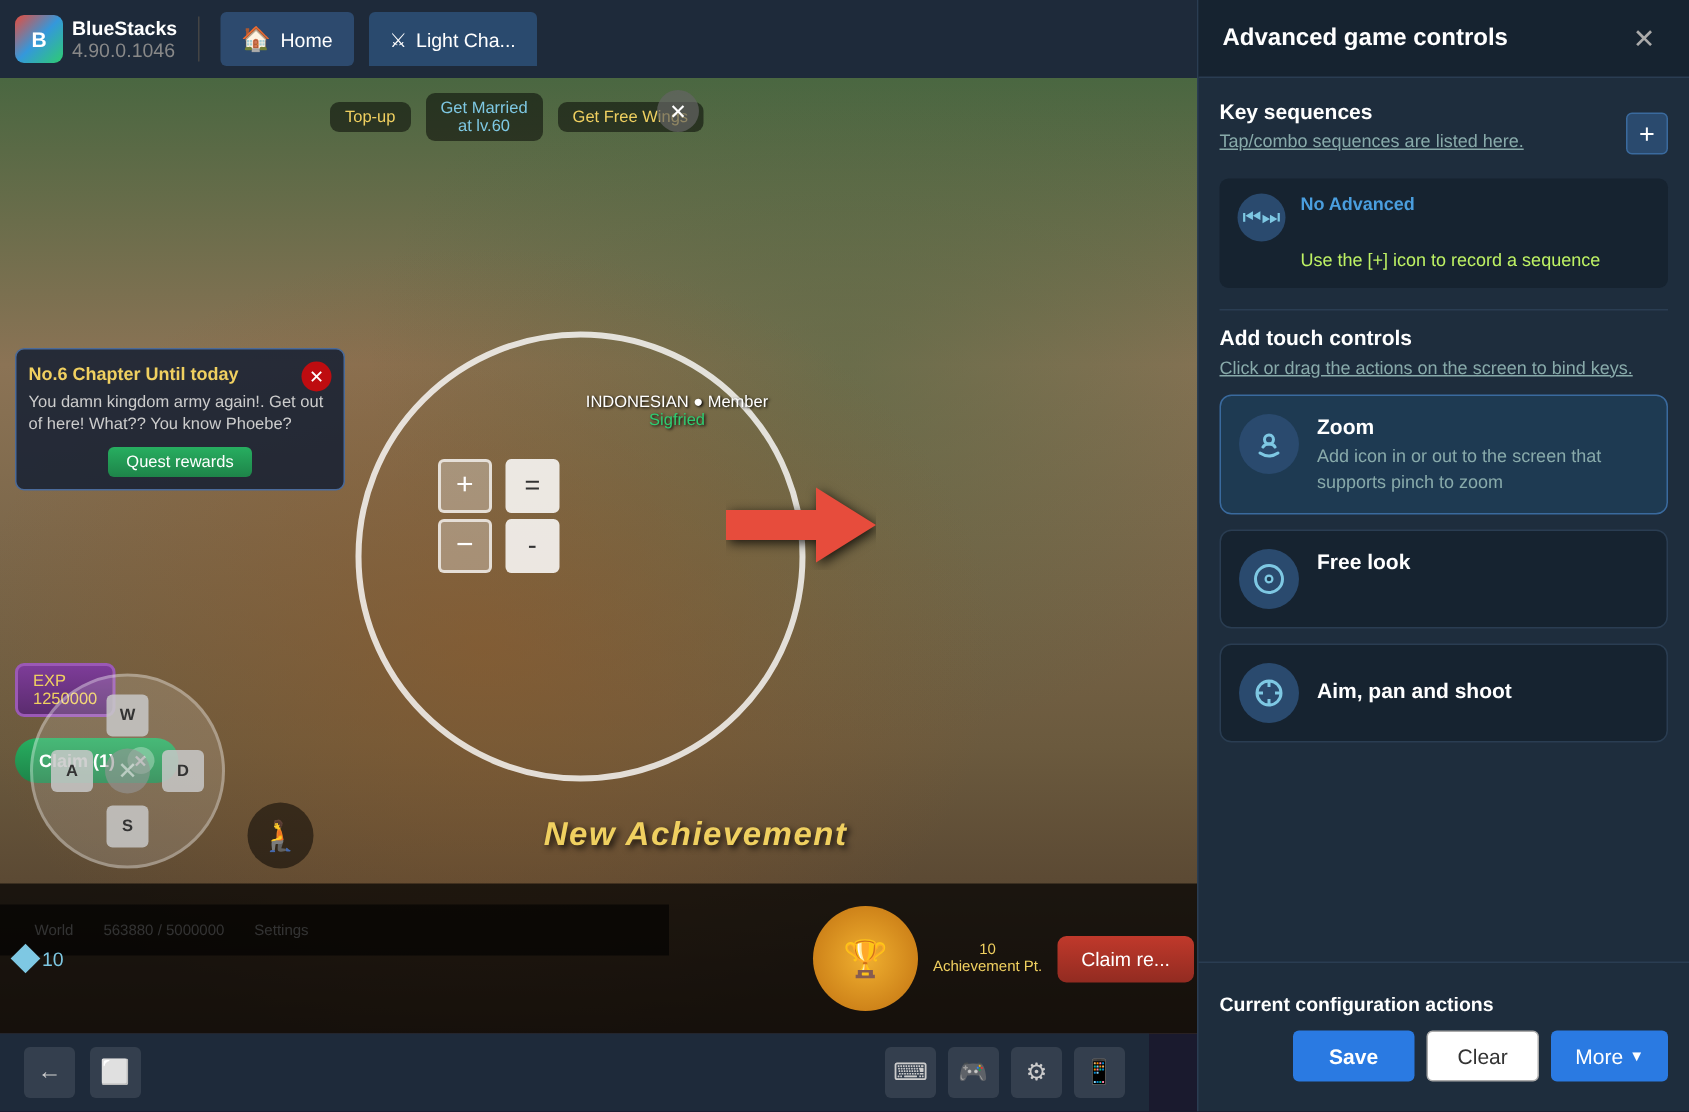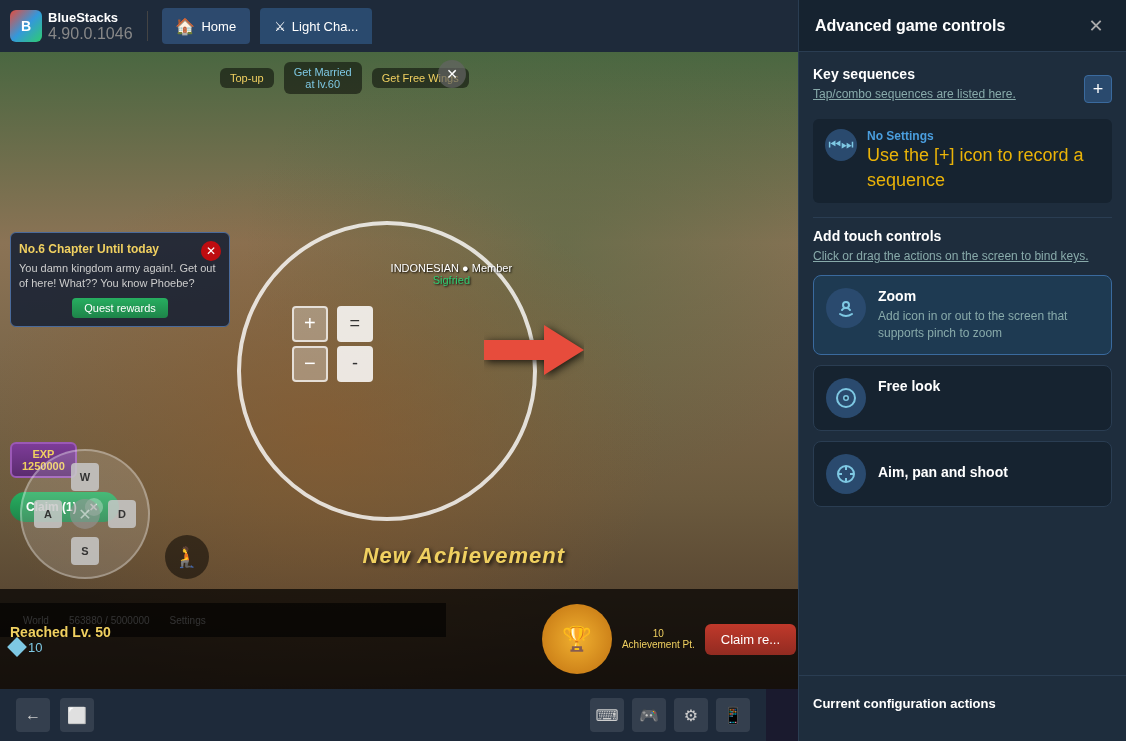--- a/index.html
+++ b/index.html
@@ -21,21 +21,21 @@
       display: flex; align-items: center; gap: 6px;
     }
     .logo-icon {
       width: 32px; height: 32px;
       background: linear-gradient(135deg, #e74c3c, #3498db, #2ecc71);
       border-radius: 6px;
       display: flex; align-items: center; justify-content: center;
       font-size: 14px; color: white; font-weight: bold;
     }
     .top-bar-title { color: #fff; font-size: 13px; font-weight: bold; }
-    .top-bar-version { color: #888; font-size: 16px; }
+    .top-bar-version { color: #888; font-size: 13px; }
     .top-bar-divider { width: 1px; height: 30px; background: #444; margin: 0 4px; }
     .nav-btn {
       height: 36px; padding: 0 14px;
       background: #2a3a4a;
       border: none; border-radius: 4px;
       color: #ccc; font-size: 13px; cursor: pointer;
       display: flex; align-items: center; gap: 6px;
     }
     .nav-btn.active { background: #2d4a6e; color: #fff; }
     .nav-btn .home-icon { font-size: 16px; }
@@ -128,22 +128,21 @@
       padding: 4px 12px; font-size: 11px; cursor: pointer;
       display: block; margin: 6px auto 0;
     }
 
     
     .exp-badge {
       position: absolute; top: 390px; left: 10px;
       background: linear-gradient(180deg, #7d3c98 0%, #5b2c6f 100%);
       border: 2px solid #9b59b6;
       border-radius: 6px; padding: 4px 10px;
-      color: #f0d060; font-size: 11px; font-weight: bold;
-      text-align: center;
+      color: #f0d060; font-size: 11px; font-weight: normal;
     }
 
     
     .claim-overlay {
       position: absolute; top: 440px; left: 10px;
       background: linear-gradient(180deg, #27ae60, #1e8449);
       border-radius: 20px; padding: 6px 16px;
       color: #fff; font-size: 12px; font-weight: bold;
       display: flex; align-items: center; gap: 8px;
     }
@@ -311,21 +310,21 @@
     }
     .seq-icon {
       width: 32px; height: 32px;
       background: #2a4a6e;
       border-radius: 50%;
       display: flex; align-items: center; justify-content: center;
       font-size: 14px; color: #7ec8e3;
       flex-shrink: 0;
     }
     .no-seq-link { color: #4a9ede; font-size: 12px; font-weight: bold; }
-    .no-seq-text { color: #eab308; font-size: 18px; line-height: 1.4; }
+    .no-seq-text { color: #bef264; font-size: 12px; line-height: 1.4; margin-top: 22px; }
 
     
     .section-sep { height: 1px; background: #2a3d52; margin: 10px 0; }
 
     
     .control-card {
       background: #162330;
       border-radius: 8px; padding: 12px;
       display: flex; align-items: flex-start; gap: 12px;
       margin-bottom: 10px;
@@ -510,21 +509,20 @@
   <div class="achievement-banner">New Achievement</div>
 
   <div class="status-bar">
     <span class="status-text">World</span>
     <span class="status-text">563880 / 5000000</span>
     <span class="status-text">Settings</span>
   </div>
 
   <div class="reward-bar">
     <div style="flex:1;">
-      <div class="reward-title">Reached Lv. 50</div>
       <div class="reward-diamond">
         <div class="diamond-icon"></div>
         <span>10</span>
       </div>
     </div>
     <div class="achievement-badge">🏆</div>
     <div style="display:flex; flex-direction:column; align-items:center; font-size:10px; color:#f0d060;">
       <span>10</span>
       <span>Achievement Pt.</span>
     </div>
@@ -546,21 +544,21 @@
       <div>
         <div class="section-title">Key sequences</div>
         <div class="section-desc">Tap/combo sequences are listed here.</div>
       </div>
       <button class="add-btn">+</button>
     </div>
 
     <div class="no-seq-box">
       <div class="seq-icon">⏮⏭</div>
       <div>
-        <div class="no-seq-link">No Settings</div>
+        <div class="no-seq-link">No Advanced</div>
         <div class="no-seq-text">Use the [+] icon to record a sequence</div>
       </div>
     </div>
 
     <div class="section-sep"></div>
 
     <div class="section-title">Add touch controls</div>
     <div class="section-desc">Click or drag the actions on the screen to bind keys.</div>
 
     <div class="control-card highlighted">
@@ -600,20 +598,28 @@
           <line x1="4" y1="12" x2="8" y2="12" stroke="#7ec8e3" stroke-width="2"></line>
           <line x1="16" y1="12" x2="20" y2="12" stroke="#7ec8e3" stroke-width="2"></line>
         </svg>
       </div>
       <div class="card-title">Aim, pan and shoot</div>
     </div>
   </div>
 
   <div class="panel-bottom">
     <div class="config-actions-title">Current configuration actions</div>
+    <div class="action-buttons">
+      <button class="save-btn">Save</button>
+      <button class="clear-btn">Clear</button>
+      <button class="more-btn">
+        <span>More</span>
+        <span class="chevron-down">▼</span>
+      </button>
+    </div>
   </div>
 </div>
 
 <div class="bottom-bar">
   <div class="bottom-left">
     <button class="bottom-icon-btn">←</button>
     <button class="bottom-icon-btn">⬜</button>
   </div>
   <div class="bottom-right">
     <button class="bottom-icon-btn">⌨</button>

